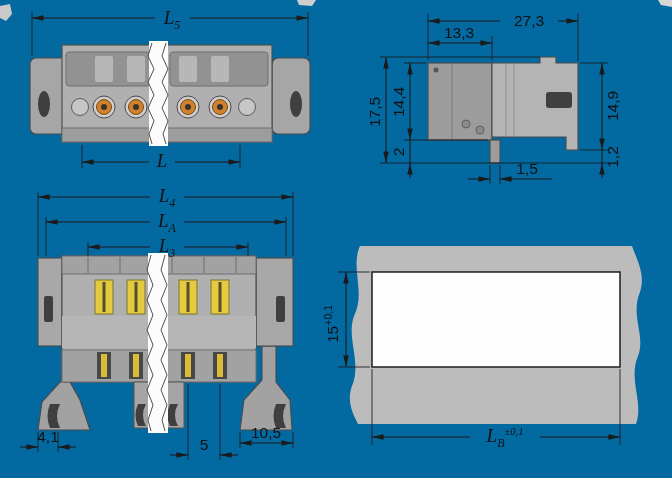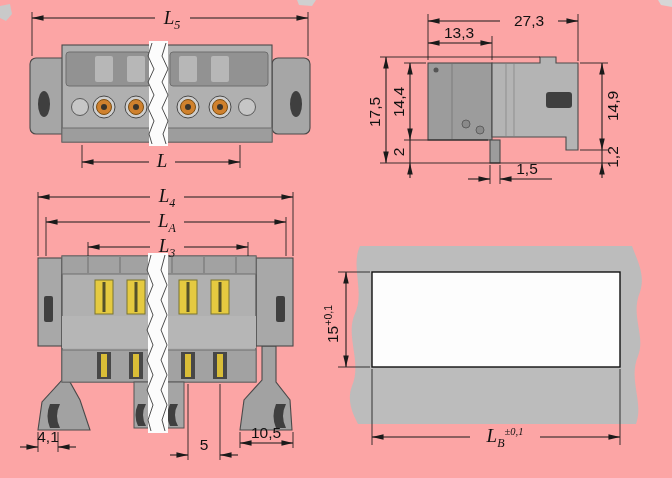--- a/index.html
+++ b/index.html
@@ -1,16 +1,16 @@
 <!DOCTYPE html>
 <html><head>
 <meta charset="utf-8">
 <style>
   html,body{margin:0;padding:0;background:#fcfcfc;}
-  .stage{position:relative;width:672px;height:478px;background:#fca5a5;overflow:hidden;
+  .stage{position:relative;width:672px;height:478px;background:#0369a1;overflow:hidden;
          font-family:"Liberation Sans","DejaVu Sans",sans-serif;}
   svg{display:block;}
   .dim{stroke:#1a1a1a;stroke-width:1.05;fill:none;}
   .ext{stroke:#1a1a1a;stroke-width:0.85;fill:none;}
   .num{font-family:"Liberation Sans","DejaVu Sans",sans-serif;font-size:15.5px;fill:#111;}
   .lbl{font-family:"Liberation Serif","DejaVu Serif",serif;font-style:italic;font-size:19px;fill:#111;}
   .sub{font-size:12px;}
   .tol{font-size:10.5px;}
   .ol{stroke:#4a4a4a;stroke-width:1.1;}
   .thin{stroke:#6e6e6e;stroke-width:1;}

